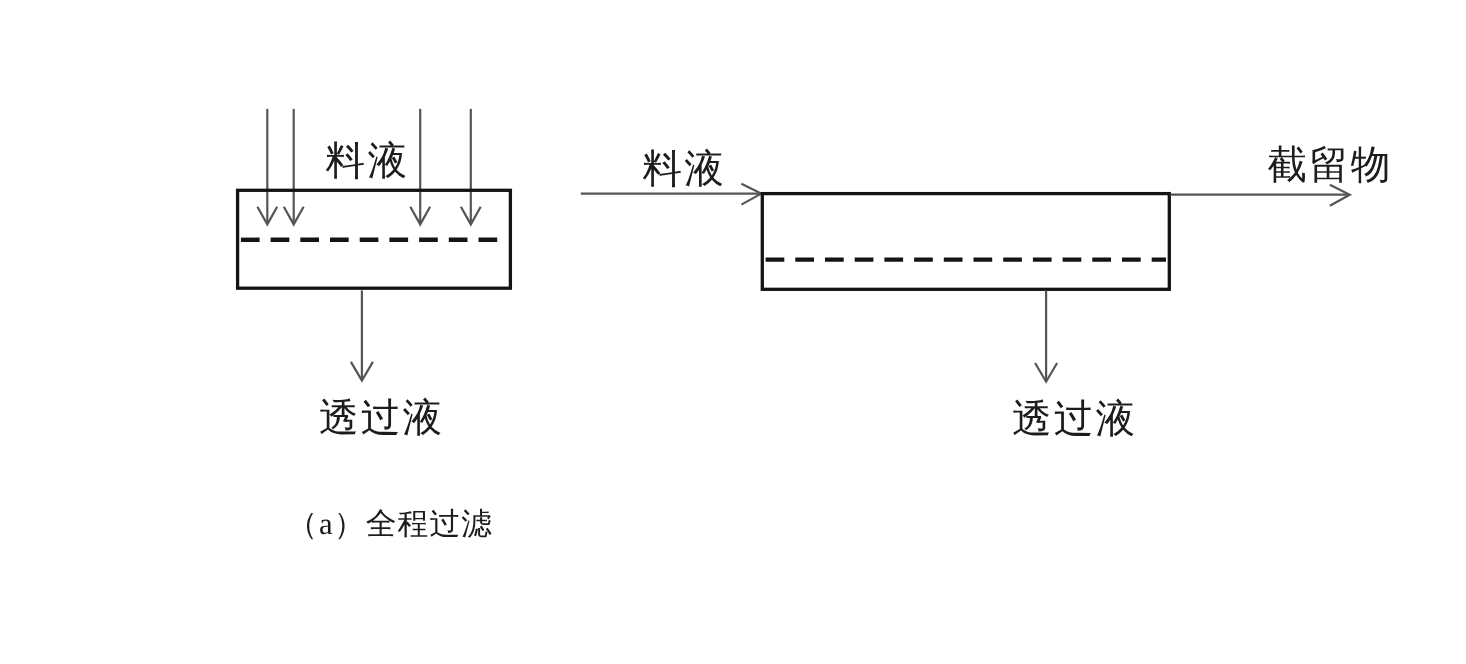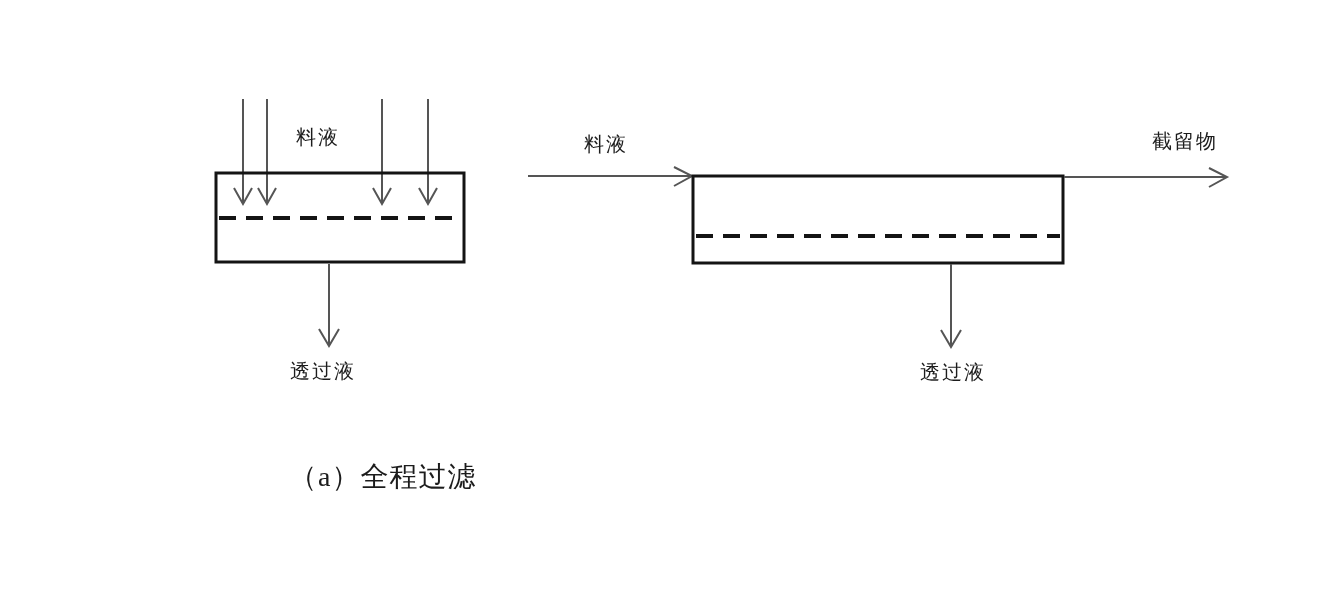--- a/index.html
+++ b/index.html
@@ -17,21 +17,21 @@
   }
   .diagram-svg {
     position: absolute;
     left: 0;
     top: 0;
     width: 1333px;
     height: 604px;
   }
   .label {
     position: absolute;
-    font-size: 20px;
+    font-size: 36px;
     line-height: 1.15;
     letter-spacing: 2px;
     color: #1c1c1c;
     white-space: nowrap;
   }
   .caption {
     position: absolute;
     font-size: 28px;
     line-height: 1.15;
     letter-spacing: 1px;
@@ -95,21 +95,21 @@
         <line x1="951" y1="264" x2="951" y2="346"></line>
         <polyline points="941,330 951,347 961,330"></polyline>
       </g>
     </g>
   </svg>
 
   <div class="label" style="left:296px; top:126px;">料液</div>
 
   <div class="label" style="left:290px; top:360px;">透过液</div>
 
-  <div class="caption" style="left:261px; top:461px;margin-left:28px;">（a）全程过滤</div>
+  <div class="caption" style="left:261px; top:461px;">（a）全程过滤</div>
 
   <div class="label" style="left:584px; top:133px;">料液</div>
 
   <div class="label" style="left:1128px; top:130px;margin-left:24px;">截留物</div>
 
   <div class="label" style="left:920px; top:361px;">透过液</div>
 
 
 </div>
 

